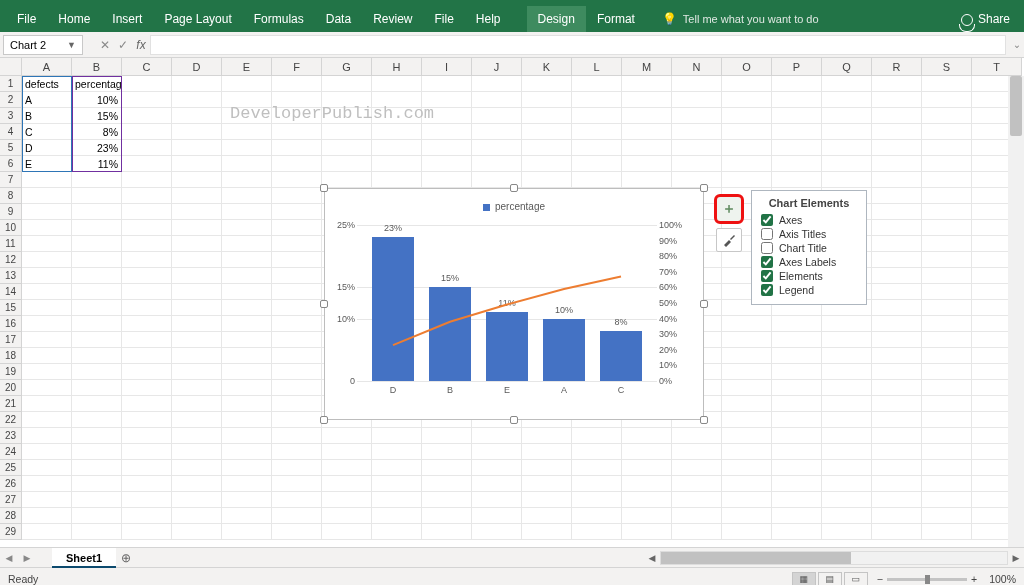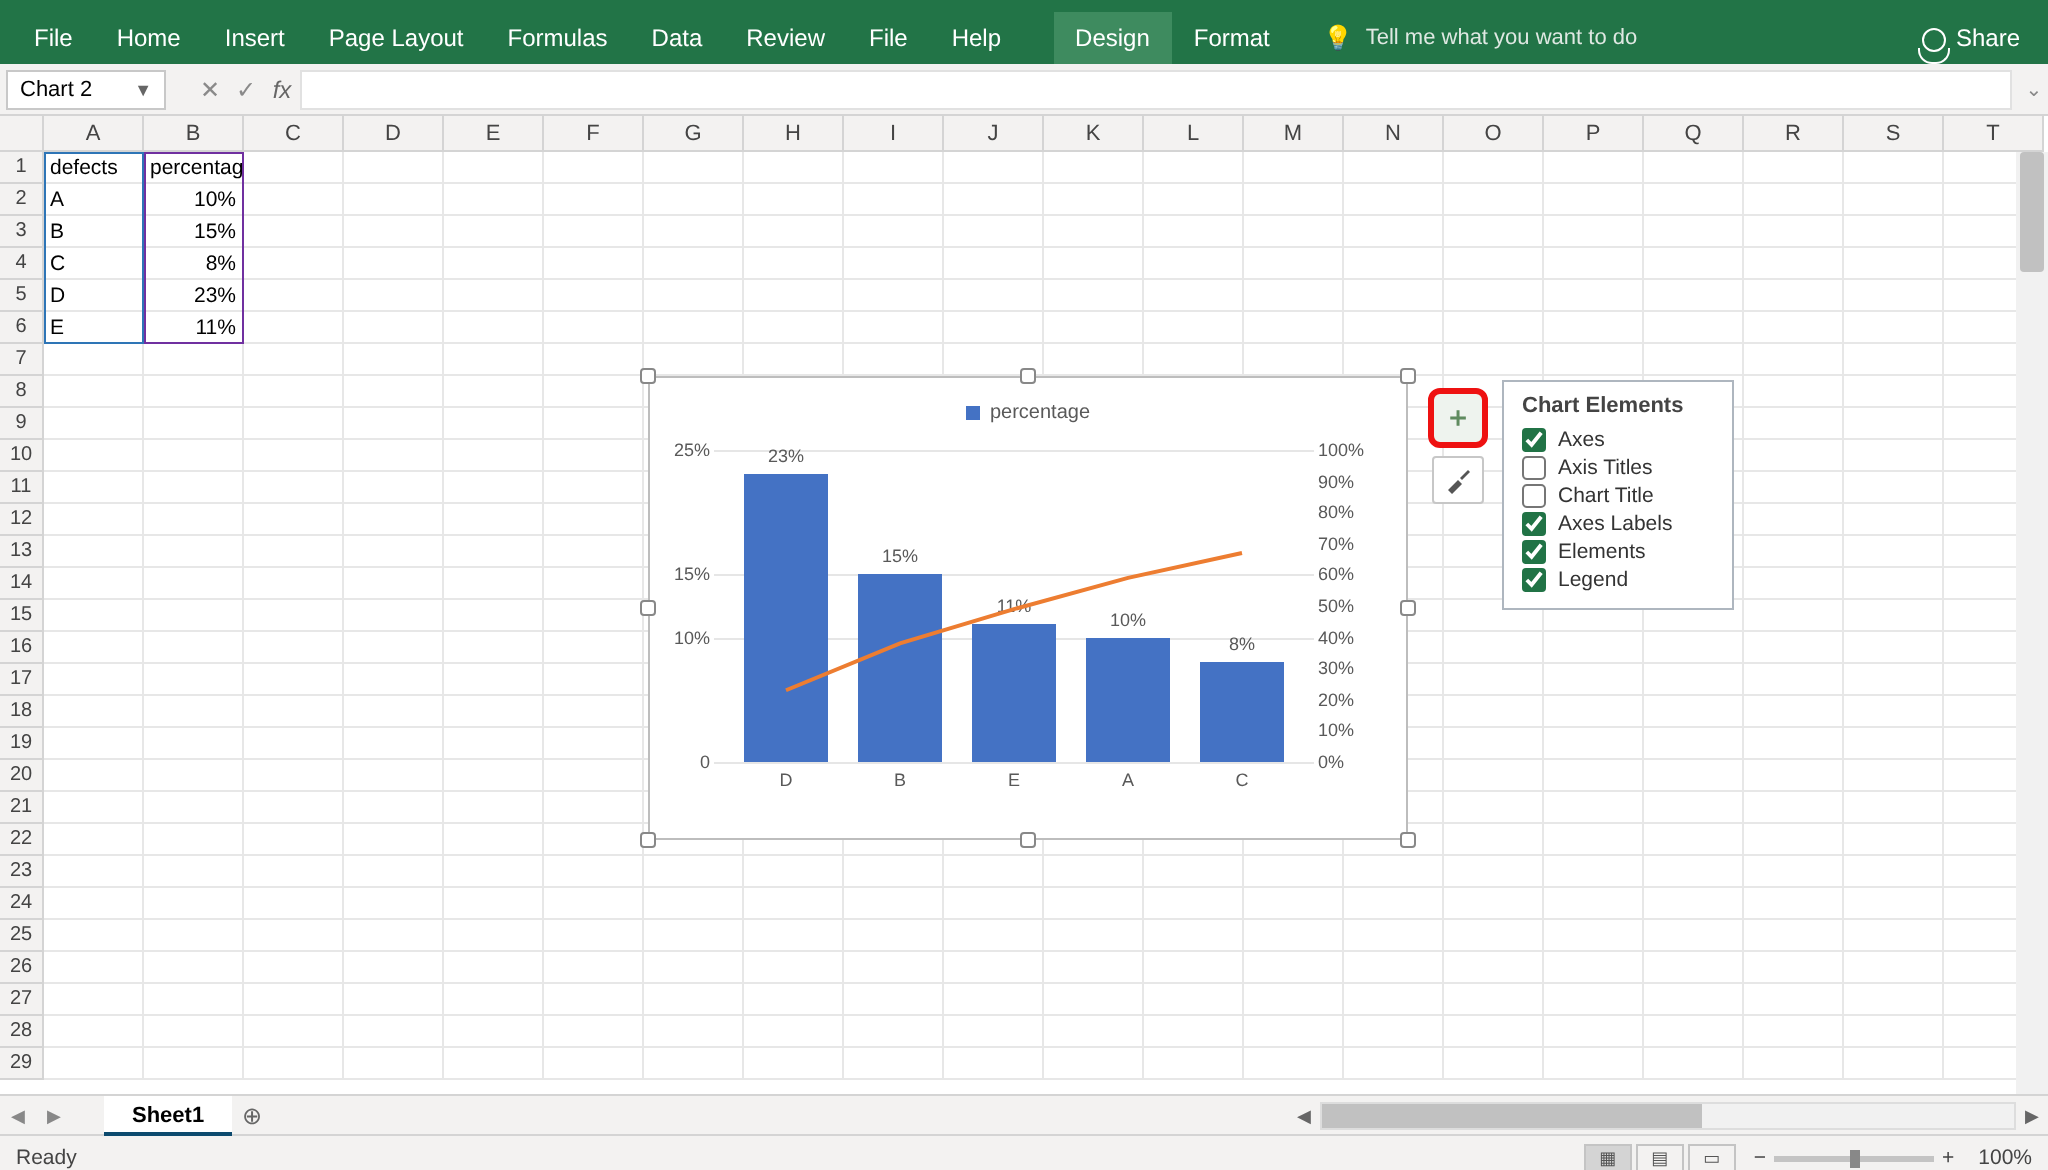--- a/index.html
+++ b/index.html
@@ -66,21 +66,21 @@
 .plot .xcat { position: absolute; font-size: 9px; color: #595959; text-align: center; width: 40px; top: 160px; }
 .plot .line { position: absolute; width: 300px; height: 156px; }
 
 
 .sidebtn { position: absolute; width: 26px; height: 24px; background: #fff; border: 1px solid #c7c7c7; border-radius: 2px; display: flex; align-items: center; justify-content: center; font-size: 14px; color: #3a3a3a; z-index: 6; cursor: pointer; }
 .sidebtn.plus { left: 714px; top: 136px; border: 3px solid #e11; border-radius: 6px; width: 30px; height: 30px; font-weight: bold; color: #5f8b5f; background: #eef3ee; }
 .sidebtn.brush { left: 716px; top: 170px; }
 
 
 .elempanel { position: absolute; left: 751px; top: 132px; width: 116px; background: #fff; border: 1px solid #aeb6bf; z-index: 6; padding: 6px 9px; }
-.elempanel .hdr { font-weight: bold; font-size: 11px; color: #444; margin-bottom: 5px; }
+.elempanel .hdr { font-weight: bold; font-size: 11px; color: #444; margin-bottom: 5px; text-align: center; }
 .elempanel label { display: flex; align-items: center; gap: 6px; font-size: 10.5px; color: #333; margin: 2px 0; }
 .elempanel input { width: 12px; height: 12px; accent-color: #217346; }
 
 
 .vscroll { position: absolute; right: 0; top: 18px; width: 16px; bottom: 0; background: #f1f1f1; z-index: 1; }
 .vscroll .thumb { position: absolute; top: 0; left: 2px; right: 2px; height: 60px; background: #c1c1c1; border-radius: 2px; }
 
 
 .sheettabs { height: 20px; background: #f3f2f1; border-top: 1px solid #d4d4d4; display: flex; align-items: center; font-size: 11px; }
 .sheettabs .navbtn { width: 18px; text-align: center; color: #888; font-size: 9px; }
@@ -833,20 +833,21 @@
         <div class="cell"></div>
         <div class="cell"></div>
         <div class="cell"></div>
         <div class="cell"></div>
       </div>
     </div>
   <div class="vscroll">
       <div class="thumb"></div>
     </div>
 
+  <div class="watermark">DeveloperPublish.com</div>
 
   <div class="sel-outline blue" style="left:22px; top:18px; width:50px; height:96px;"></div>
   <div class="sel-outline purple" style="left:72px; top:18px; width:50px; height:96px;"></div>
 
   <div class="chartobj">
     <div class="handle h-nw"></div>
     <div class="handle h-n"></div>
     <div class="handle h-ne"></div>
     <div class="handle h-w"></div>
     <div class="handle h-e"></div>

